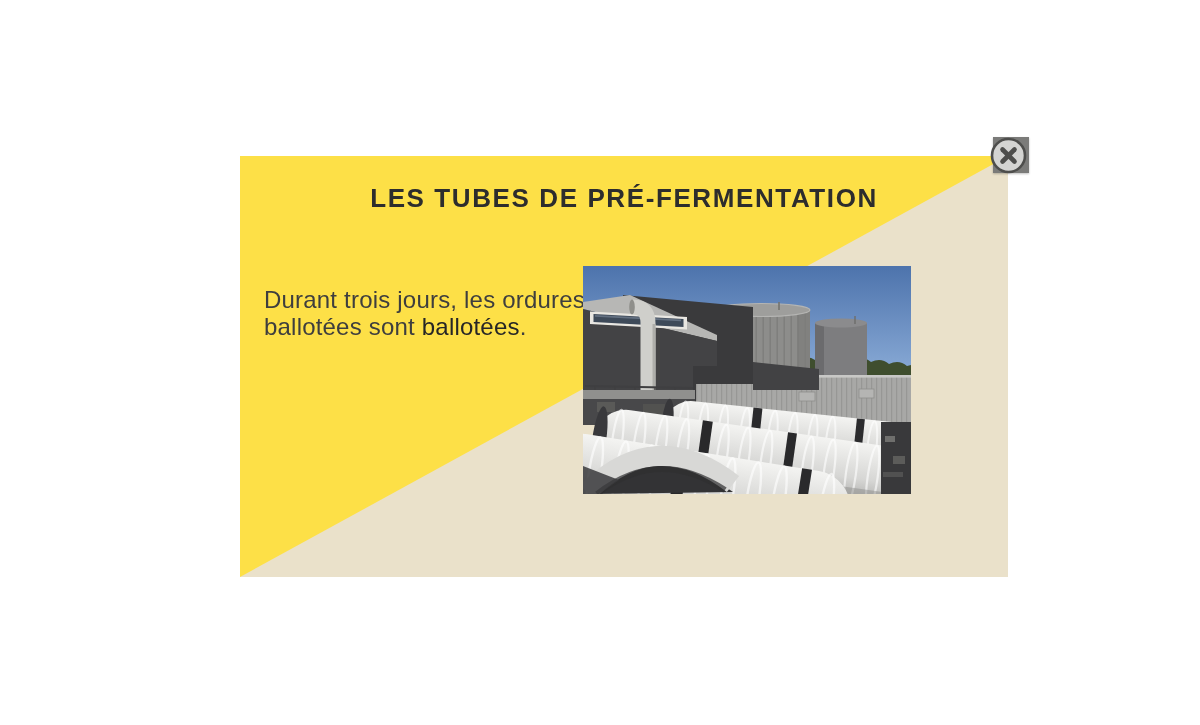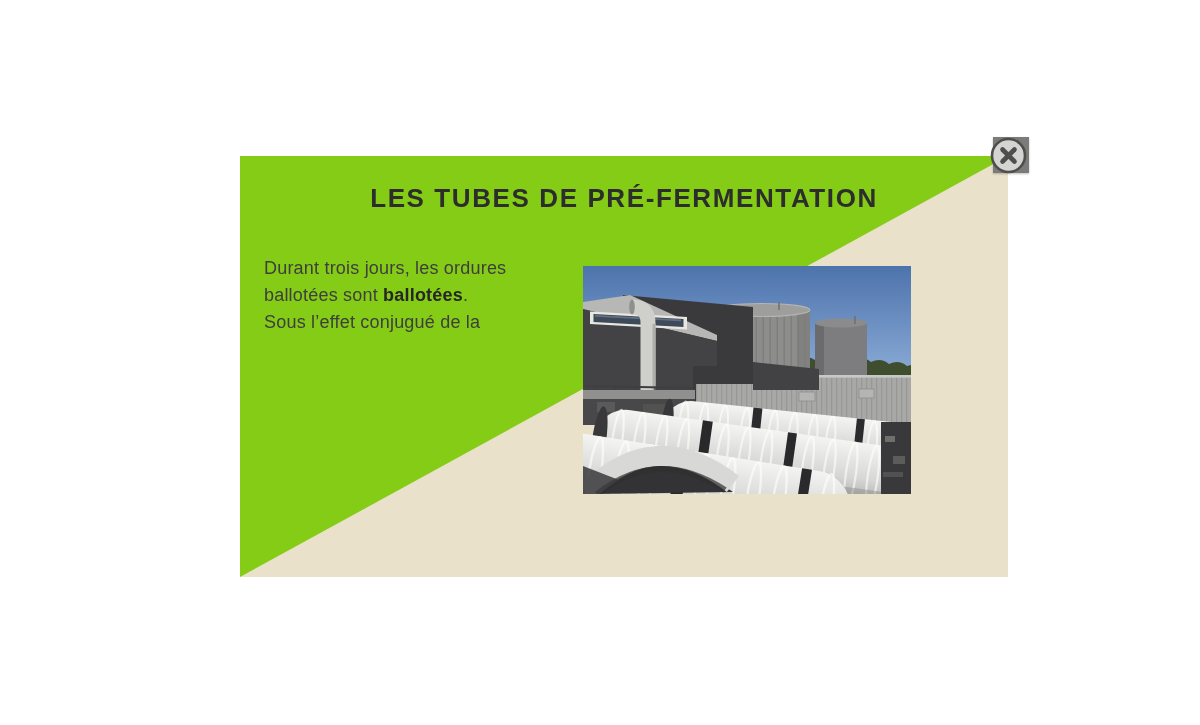--- a/index.html
+++ b/index.html
@@ -3,39 +3,39 @@
 <meta charset="utf-8">
 <style>
   html,body{margin:0;padding:0;}
   body{
     width:1200px;height:725px;position:relative;overflow:hidden;
     background:#ffffff;
     font-family:"Liberation Sans", sans-serif;
   }
   .modal{
     position:absolute;left:240px;top:156px;width:768px;height:421px;
-    background:#84cc16;
+    background:#fde047;
   }
   .modal-diagonal{
     position:absolute;inset:0;
     background:#eae1ca;
     clip-path:polygon(0 100%, 100% 0, 100% 100%);
   }
   .modal-title{
     position:absolute;left:0;top:27px;width:100%;
     text-align:center;
     font-size:26px;font-weight:700;letter-spacing:1.6px;
     color:#2d2d2d;
   }
   .paragraph{
-    position:absolute;left:24px;top:99px;
-    font-size:18px;line-height:27px;color:#3e3e3e;
+    position:absolute;left:24px;top:130px;
+    font-size:24px;line-height:27px;color:#3e3e3e;
     letter-spacing:0.2px;
   }
-  .paragraph .bold{font-weight:700;color:#262626;}
+  .paragraph .bold{font-weight:400;color:#262626;}
   .photo{
     position:absolute;left:343px;top:110px;width:328px;height:228px;
     overflow:hidden;
   }
   .photo svg{display:block;width:100%;height:100%;}
   .close-btn{
     position:absolute;top:-19px;right:-21px;width:36px;height:36px;
     background:#7b7b79;
     border:none;padding:0;cursor:pointer;
     overflow:visible;
@@ -47,21 +47,20 @@
 <body>
 
 <div class="modal">
   <div class="modal-diagonal"></div>
 
   <div class="modal-title">LES TUBES DE PRÉ-FERMENTATION</div>
 
   <div class="paragraph">
       <div class="para-line"><span>Durant trois jours, les ordures</span></div>
       <div class="para-line"><span>ballotées sont </span><span class="bold">ballotées</span><span>.</span></div>
-      <div class="para-line"><span>Sous l’effet conjugué de la</span></div>
     </div>
 
   <div class="photo">
     <svg viewBox="0 0 328 228" preserveAspectRatio="none">
       <defs>
         <linearGradient id="skyGrad" x1="0" y1="0" x2="0" y2="1">
           <stop offset="0" stop-color="#4d73ac"></stop>
           <stop offset="1" stop-color="#8cadd8"></stop>
         </linearGradient>
         <linearGradient id="tubeGrad" x1="0" y1="0" x2="0" y2="1">

